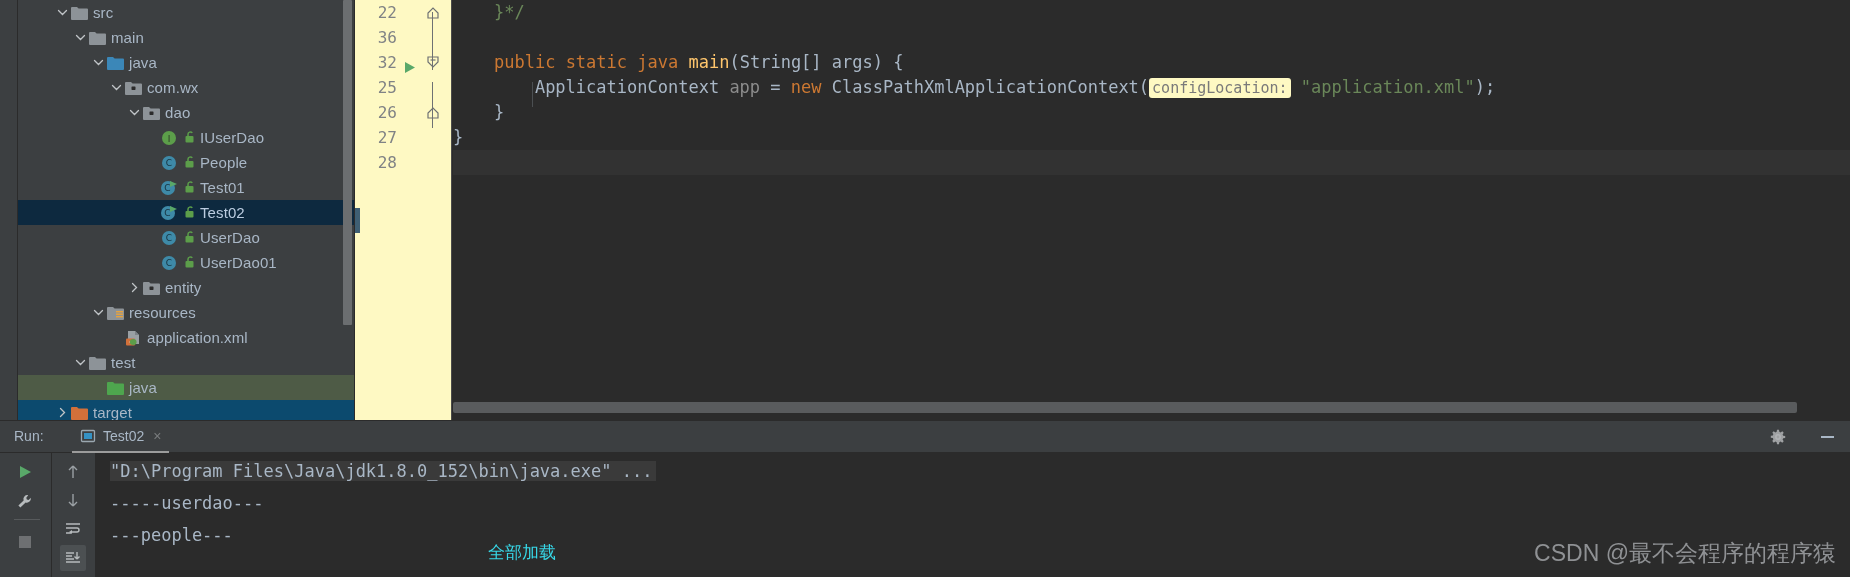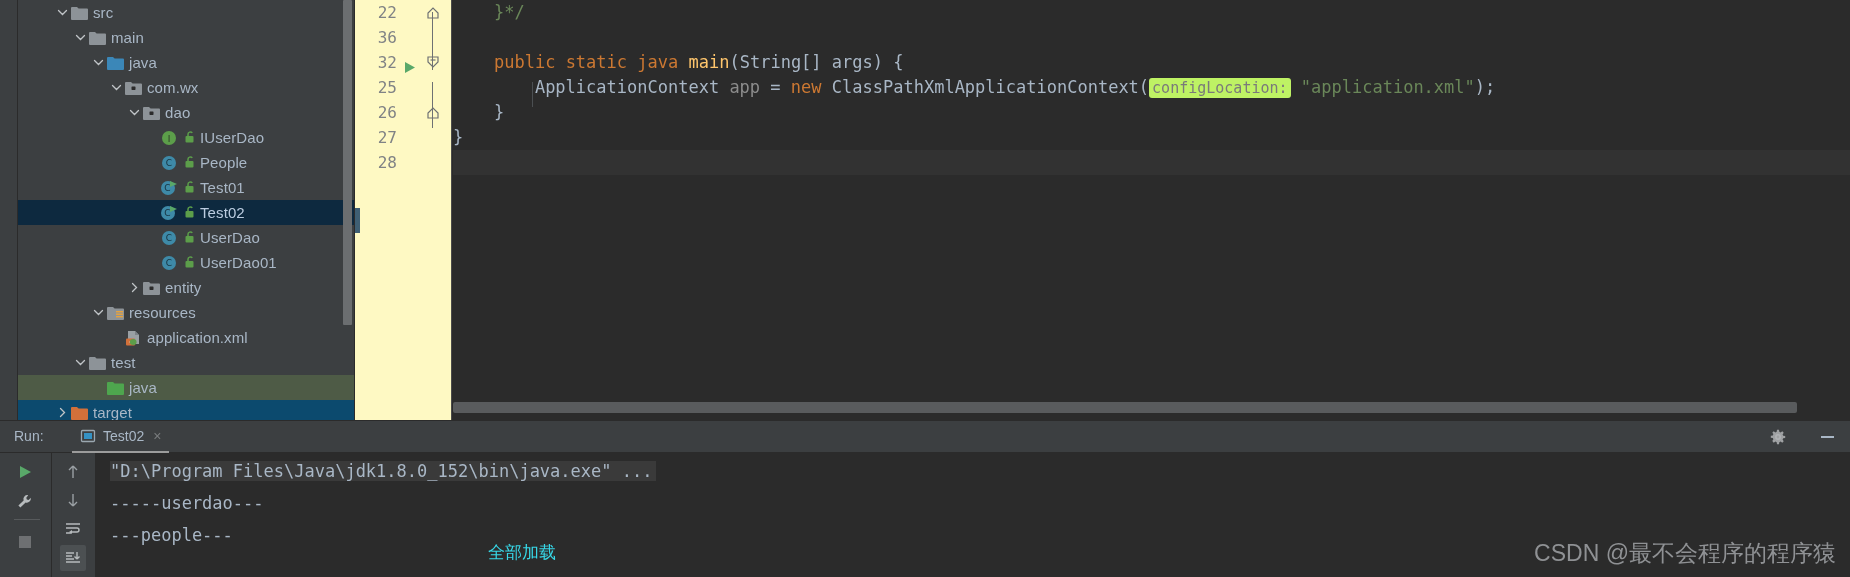--- a/index.html
+++ b/index.html
@@ -123,21 +123,21 @@
   .ind-guide {
     position: absolute; width: 1px; background: #4b4f52;
   }
   .kw   { color: #cc7832; }
   .mth  { color: #ffc66d; }
   .str  { color: #6a8759; }
   .typ  { color: #a9b7c6; text-align: right; }
   .var  { color: #a9b7c6; }
   .punc { color: #a9b7c6; }
   .param-hint {
-    color: #7a7a7a; background: #bef264;
+    color: #7a7a7a; background: #fef9c3;
     border-radius: 3px; padding: 1px 3px;
     font-size: 15px;
   }
 
   .ed-hscroll-track {
     position: absolute; left: 98px; bottom: 7px;
     width: 1390px; height: 11px;
   }
   .ed-hscroll-thumb {
     position: absolute; left: 0; top: 0;

